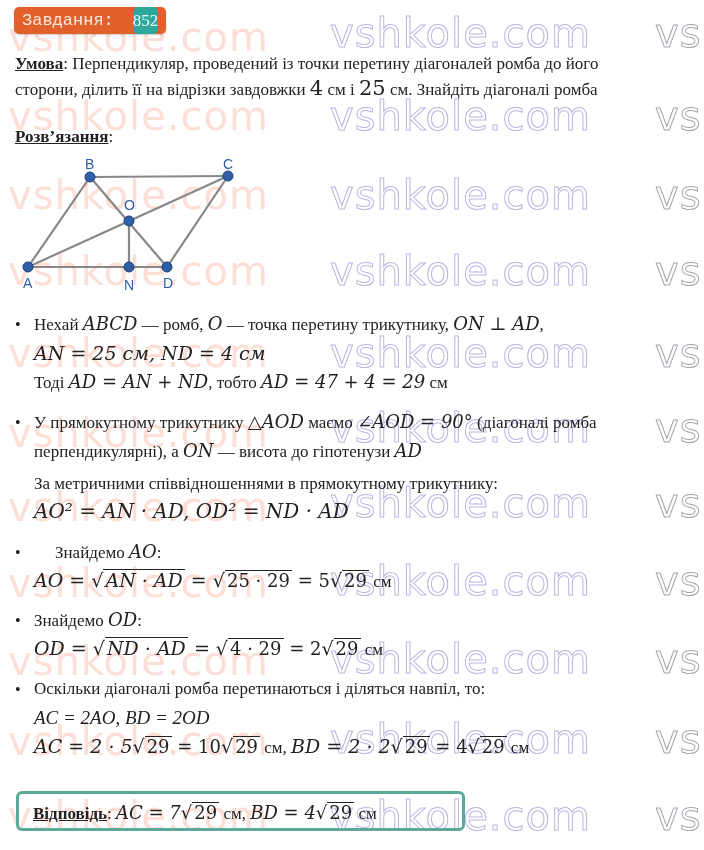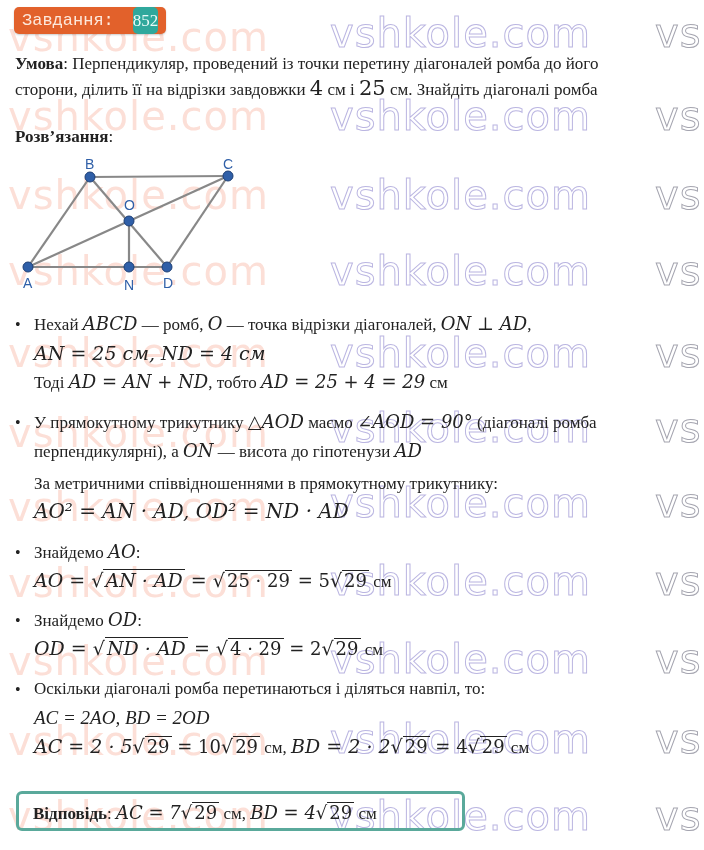--- a/index.html
+++ b/index.html
@@ -4,21 +4,21 @@
 <style>
   html, body { margin:0; padding:0; background:#ffffff; }
   body { width:704px; height:850px; position:relative; overflow:hidden;
          font-family:"Liberation Serif","DejaVu Serif",serif; color:#222; font-size:17px; }
   .badge { position:absolute; left:14px; top:7px; height:27px; display:flex; border-radius:5px; overflow:hidden;
            background:#e2612b; box-shadow:0 1px 2px rgba(0,0,0,0.2); }
   .badge .lab { color:#fde8dc; padding:0 19px 0 8px; line-height:27px; font-size:17px;font-family:Liberation Mono, monospace; }
   .badge .num { background:#2fa89c; color:#e8fbf8; padding:0 0; line-height:27px; font-size:17px; border-radius:5px; margin-right:8px; }
   .line { position:absolute; left:15px; white-space:nowrap; line-height:24px; }
   .ind { left:34px; }
-  b { font-weight:bold; }
+  b { font-weight:bold;text-decoration:underline; }
   .m { font-family:"DejaVu Serif","Liberation Serif",serif; font-style:italic; font-size:18px; }
   .mn { font-family:"DejaVu Serif","Liberation Serif",serif; font-style:normal; font-size:18px; }
   .bullet { position:absolute; left:15px; font-size:16px; }
   .sqrt { display:inline-block; }
   .sqrt .rad { border-top:1.3px solid #222; padding:0 2px; display:inline-block; line-height:20px; }
   .answer { position:absolute; left:16px; top:791px; width:449px; height:40px; border:3px solid #5aa99b;
             border-radius:6px; box-sizing:border-box; }
   .answer .line { left:14px; top:7px; }
   .wm { position:absolute; font-family:"DejaVu Sans","Liberation Sans",sans-serif; font-size:40px; letter-spacing:1px;
         pointer-events:none; white-space:nowrap; }
@@ -105,39 +105,39 @@
     <text x="85" y="169">B</text>
     <text x="223" y="169">C</text>
     <text x="163" y="288">D</text>
     <text x="124" y="210">O</text>
     <text x="124" y="290">N</text>
   </g>
 </svg>
 
 <span class="bullet" style="top:316px;">•</span>
 <div class="line ind" style="top:312px;">
-  <span>Нехай </span><span class="m">ABCD</span><span> — ромб, </span><span class="m">O</span><span> — точка відрізки діагоналей, </span><span class="m">ON ⊥ AD</span><span>,</span>
+  <span>Нехай </span><span class="m">ABCD</span><span> — ромб, </span><span class="m">O</span><span> — точка перетину трикутнику, </span><span class="m">ON ⊥ AD</span><span>,</span>
 </div>
 <div class="line ind m" style="top:341px;font-size:19px;">AN = 25 см, ND = 4 см</div>
 <div class="line ind" style="top:370px;">
-  <span>Тоді </span><span class="m">AD = AN + ND</span><span>, тобто </span><span class="m">AD = 25 + 4 = 29</span><span> см</span>
+  <span>Тоді </span><span class="m">AD = AN + ND</span><span>, тобто </span><span class="m">AD = 47 + 4 = 29</span><span> см</span>
 </div>
 
 <span class="bullet" style="top:414px;">•</span>
 <div class="line ind" style="top:410px;">
   <span>У прямокутному трикутнику </span><span class="m">△AOD</span><span> маємо </span><span class="m">∠AOD = 90°</span><span> (діагоналі ромба</span>
 </div>
 <div class="line ind" style="top:439px;">
   <span>перпендикулярні), а </span><span class="m">ON</span><span> — висота до гіпотенузи </span><span class="m">AD</span>
 </div>
 <div class="line ind" style="top:472px;">За метричними співвідношеннями в прямокутному трикутнику:</div>
 <div class="line ind m" style="top:499px;font-size:20px;">AO² = AN · AD, OD² = ND · AD</div>
 
 <span class="bullet" style="top:544px;">•</span>
-<div class="line ind" style="top:540px;">
+<div class="line ind" style="top:540px;margin-left:21px;">
   <span>Знайдемо </span><span class="m">AO</span><span>:</span>
 </div>
 <div class="line ind m" style="top:568px;font-size:19px;">
   <span>AO = </span><span class="sqrt">√<span class="rad">AN · AD</span></span><span> = </span><span class="sqrt">√<span class="rad mn">25 · 29</span></span><span class="mn"> = 5</span><span class="sqrt">√<span class="rad mn">29</span></span><span class="mn" style="font-size:17px;font-family:'Liberation Serif',serif"> см</span>
 </div>
 
 <span class="bullet" style="top:612px;">•</span>
 <div class="line ind" style="top:608px;">
   <span>Знайдемо </span><span class="m">OD</span><span>:</span>
 </div>

